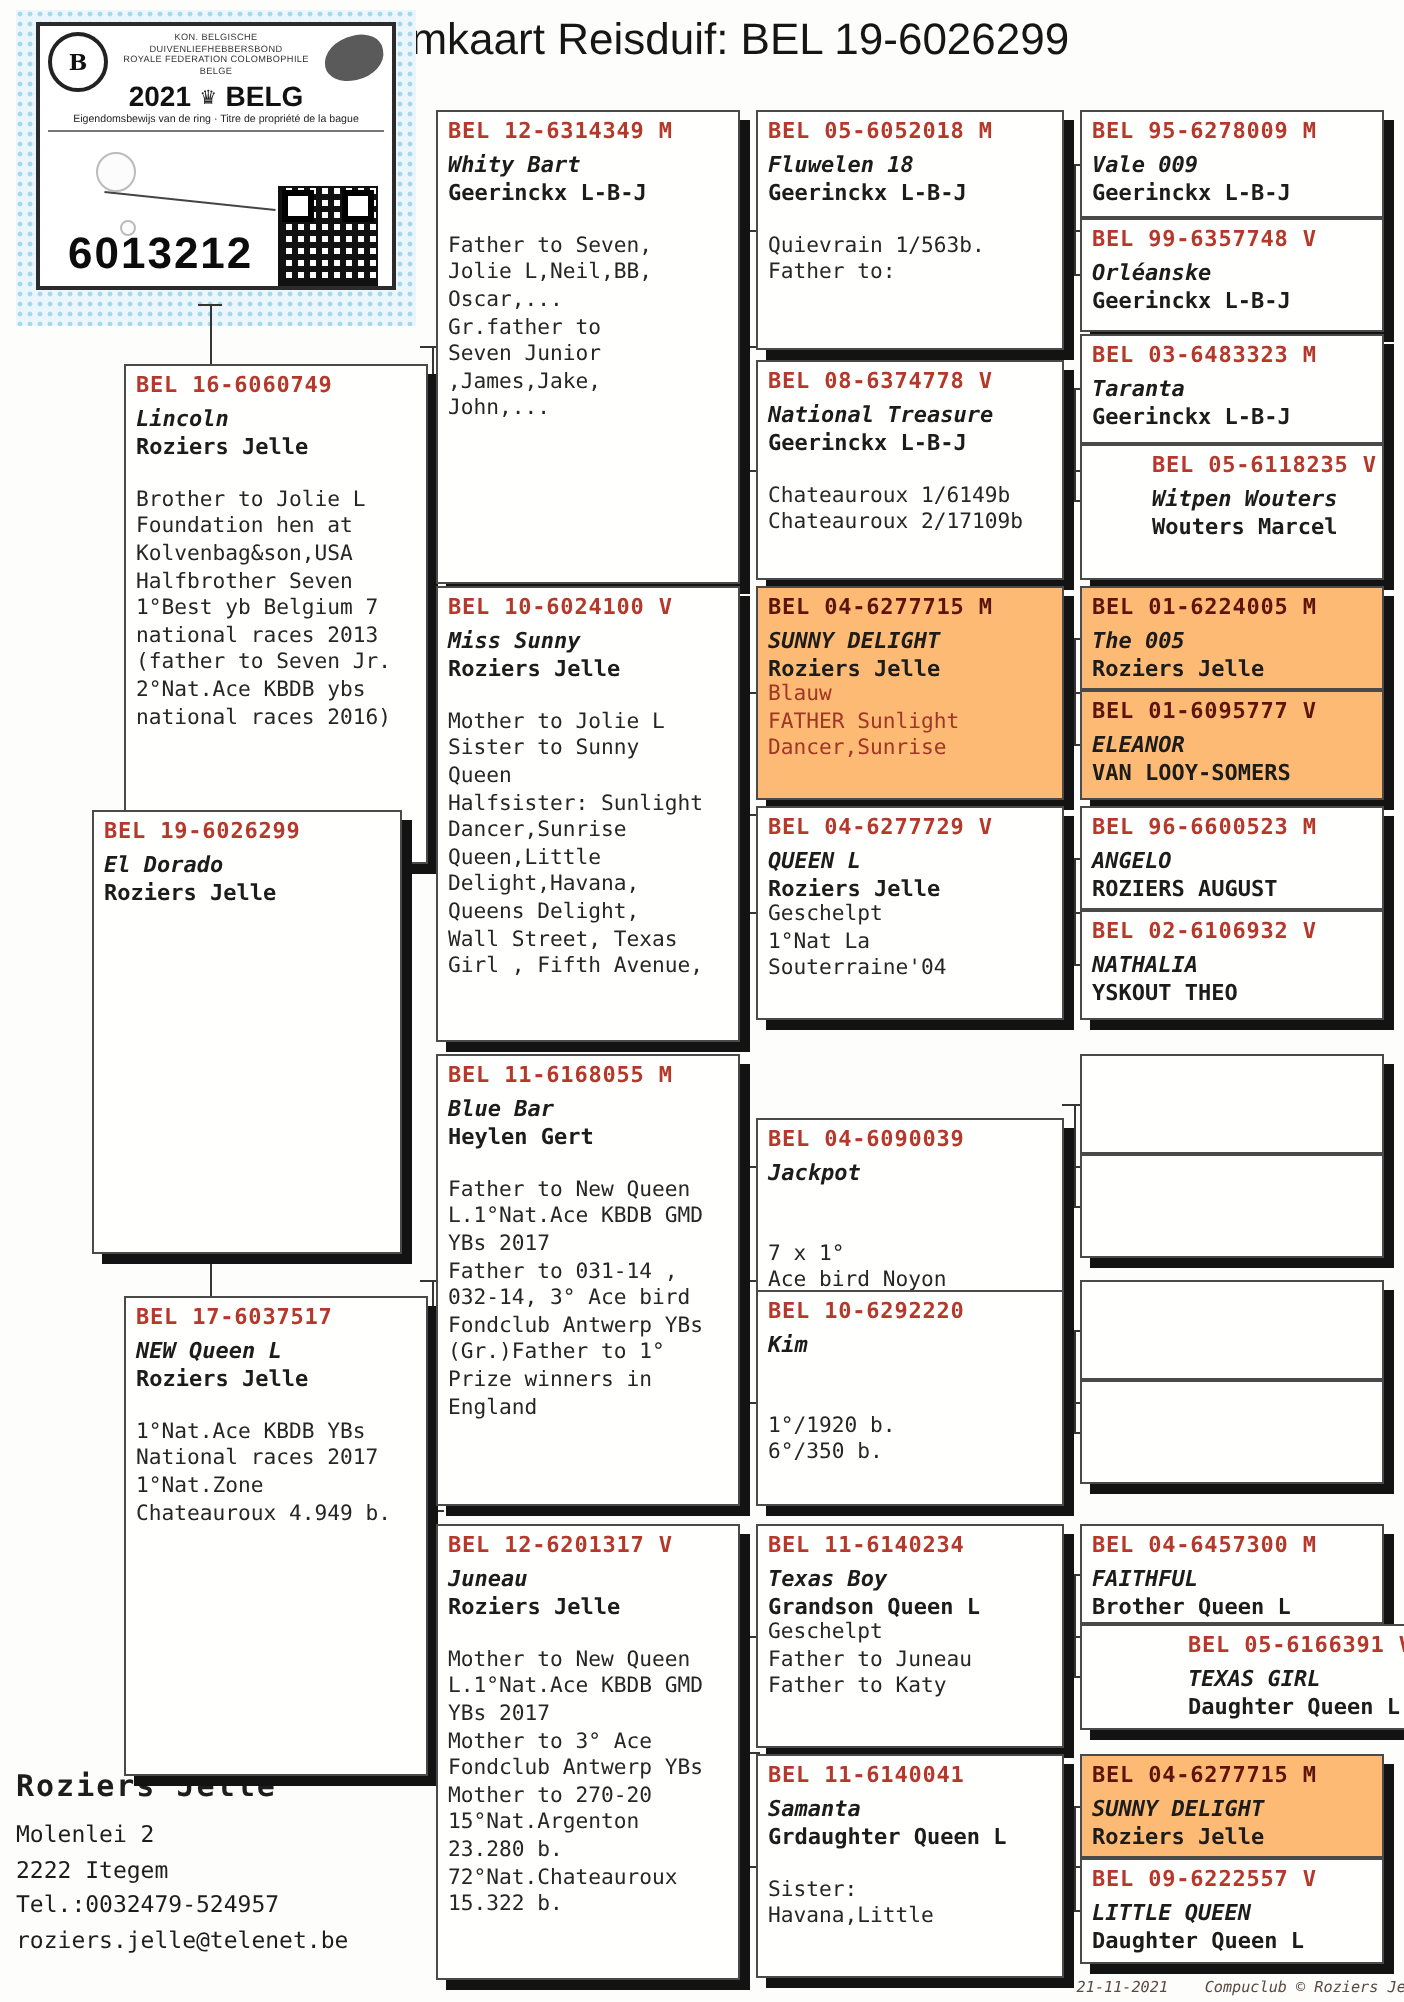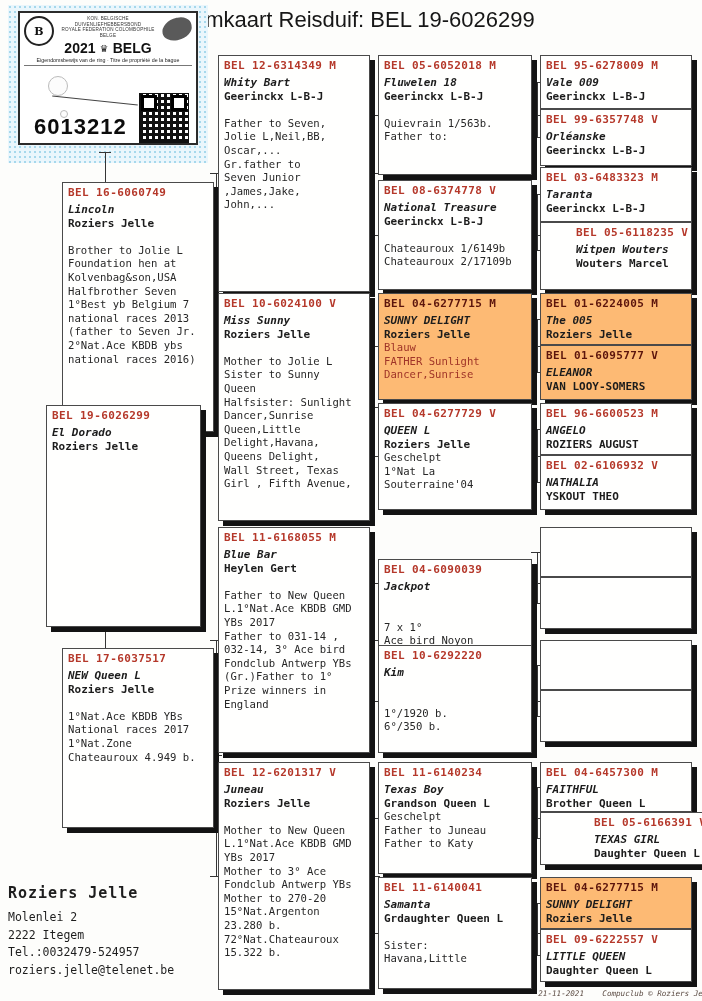--- a/index.html
+++ b/index.html
@@ -56,21 +56,21 @@
   .pink .ring{color:#5c150c;}
   .bd{padding:3px 5px 2px 5px;}
   .nm{font-style:italic;font-weight:bold;font-size:11px;color:#1c1c1c;line-height:13.6px;white-space:pre;}
   .nm.ul{}
   .br{font-weight:bold;font-size:11px;color:#1c1c1c;line-height:13.6px;white-space:pre;}
   .ln{font-size:10.6px;color:#262626;line-height:13.6px;white-space:pre;}
   .ln.red{color:#a03528;}
   
   #box-lincoln{left:62px;top:182px;width:152px;height:250px;}
   #box-el-dorado{left:10px;top:405px;width:155px;height:222px;z-index:5;margin-left:36px;}
-  #box-new-queen-l{left:62px;top:648px;width:152px;height:180px;}
+  #box-new-queen-l{left:62px;top:648px;width:152px;height:240px;}
   #box-whity-bart{left:218px;top:55px;width:152px;height:237px;}
   #box-miss-sunny{left:218px;top:293px;width:152px;height:228px;}
   #box-blue-bar{left:218px;top:527px;width:152px;height:226px;}
   #box-juneau{left:218px;top:762px;width:152px;height:228px;}
   #box-fluwelen-18{left:378px;top:55px;width:154px;height:120px;}
   #box-national-treasure{left:378px;top:180px;width:154px;height:110px;}
   #box-sunny-delight{left:378px;top:293px;width:154px;height:107px;}
   #box-queen-l{left:378px;top:403px;width:154px;height:107px;}
   #box-jackpot{left:378px;top:527px;width:154px;height:145px;margin-top:32px;}
   #box-kim{left:378px;top:645px;width:154px;height:108px;}

